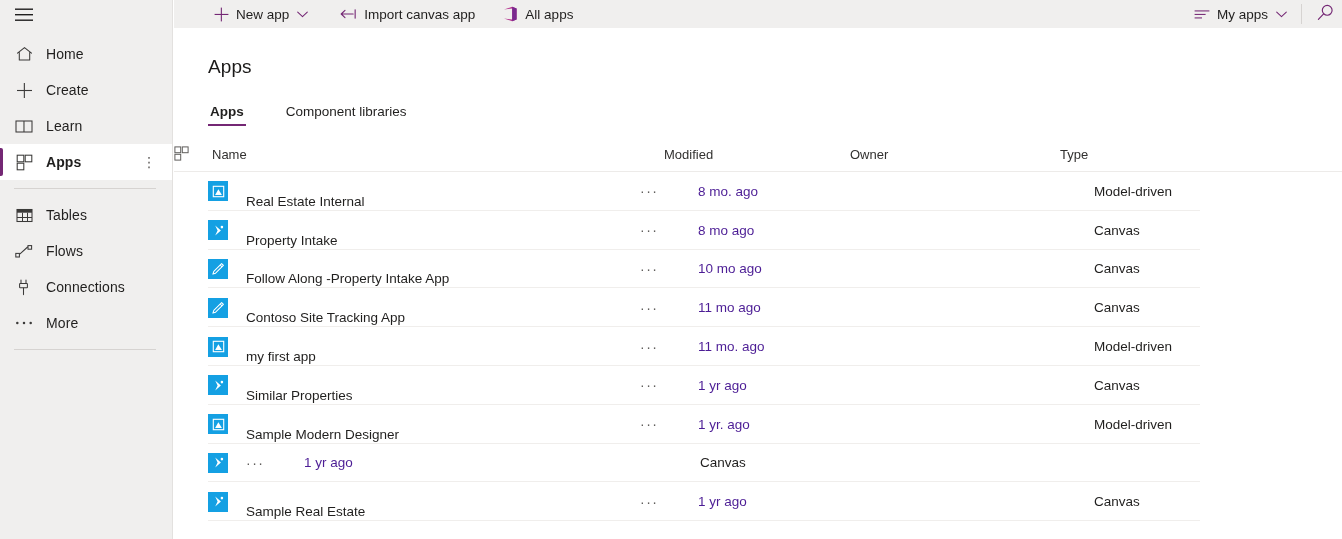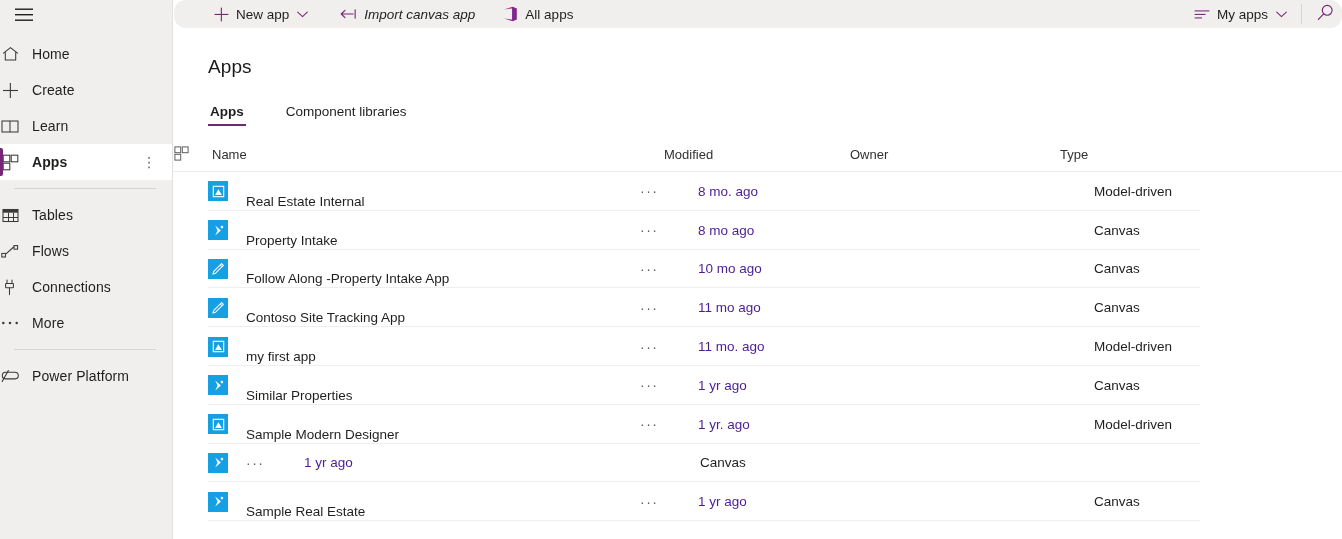--- a/index.html
+++ b/index.html
@@ -40,20 +40,21 @@
   }
   .hamburger svg { display: block; }
 
   .nav-list { margin-top: 6px; }
 
   .nav-item {
     position: relative;
     display: flex;
     align-items: center;
     height: 36px;
+    padding-left: 14px;
     cursor: pointer;
     color: #1b1a19;
     font-size: 14px;
     text-align: right;
   }
   .nav-item .nav-ico {
     width: 20px;
     height: 20px;
     display: flex;
     align-items: center;
@@ -98,21 +99,20 @@
 
   
   .cmdbar {
     position: absolute;
     left: 174px; top: 0;
     width: 1168px;
     height: 28px;
     background: #f0efee;
     display: flex;
     align-items: center;
-    border-radius: 12px;
   }
   .cmd-left {
     display: flex;
     align-items: center;
     padding-left: 32px;
     flex: 1 1 auto;
   }
   .cmd-right {
     display: flex;
     align-items: center;
@@ -378,29 +378,20 @@
             <circle cx="2.3" cy="3" r="1.25" fill="#3b3a39"></circle>
             <circle cx="9.0" cy="3" r="1.25" fill="#3b3a39"></circle>
             <circle cx="15.7" cy="3" r="1.25" fill="#3b3a39"></circle>
           </svg>
         </span>
         <span class="nav-label">More</span>
       </div>
 
       <div class="nav-sep"></div>
 
-      <div class="nav-item">
-        <span class="nav-ico">
-          <svg width="19" height="14" viewBox="0 0 19 14" aria-hidden="true">
-            <path d="M4.6 3.3 H14.0 a3.3 3.3 0 0 1 0 6.6 H4.6 a3.3 3.3 0 0 1 0 -6.6 Z" fill="none" stroke="#3b3a39" stroke-width="1.1"></path>
-            <path d="M1.2 12.6 L7.4 1.6" stroke="#3b3a39" stroke-width="1.1" stroke-linecap="round"></path>
-          </svg>
-        </span>
-        <span class="nav-label">Power Platform</span>
-      </div>
 
     </div>
   </div>
 
   <div class="cmdbar">
     <div class="cmd-left">
 
       <div class="cmd-btn">
         <span class="c-ico">
           <svg width="15" height="15" viewBox="0 0 15 15" aria-hidden="true">
@@ -409,21 +400,21 @@
           </svg>
         </span>
         <span>New app</span>
         <span class="chev">
           <svg width="11" height="7" viewBox="0 0 11 7" aria-hidden="true">
             <path d="M0.7 1.1 L5.5 5.6 L10.3 1.1" fill="none" stroke="#742774" stroke-width="1.05" stroke-linecap="round" stroke-linejoin="round"></path>
           </svg>
         </span>
       </div>
 
-      <div class="cmd-btn" style="margin-left:16px;font-style:italic;">
+      <div class="cmd-btn" style="margin-left:16px;">
         <span class="c-ico">
           <svg width="17" height="12" viewBox="0 0 17 12" aria-hidden="true">
             <path d="M1.2 6 H13.2 M1.2 6 L5.0 2.3 M1.2 6 L5.0 9.7" fill="none" stroke="#742774" stroke-width="1.1" stroke-linecap="round" stroke-linejoin="round"></path>
             <rect x="14.6" y="1.4" width="1.1" height="9.2" fill="#742774"></rect>
           </svg>
         </span>
         <span>Import canvas app</span>
       </div>
 
       <div class="cmd-btn" style="margin-left:12px;">

